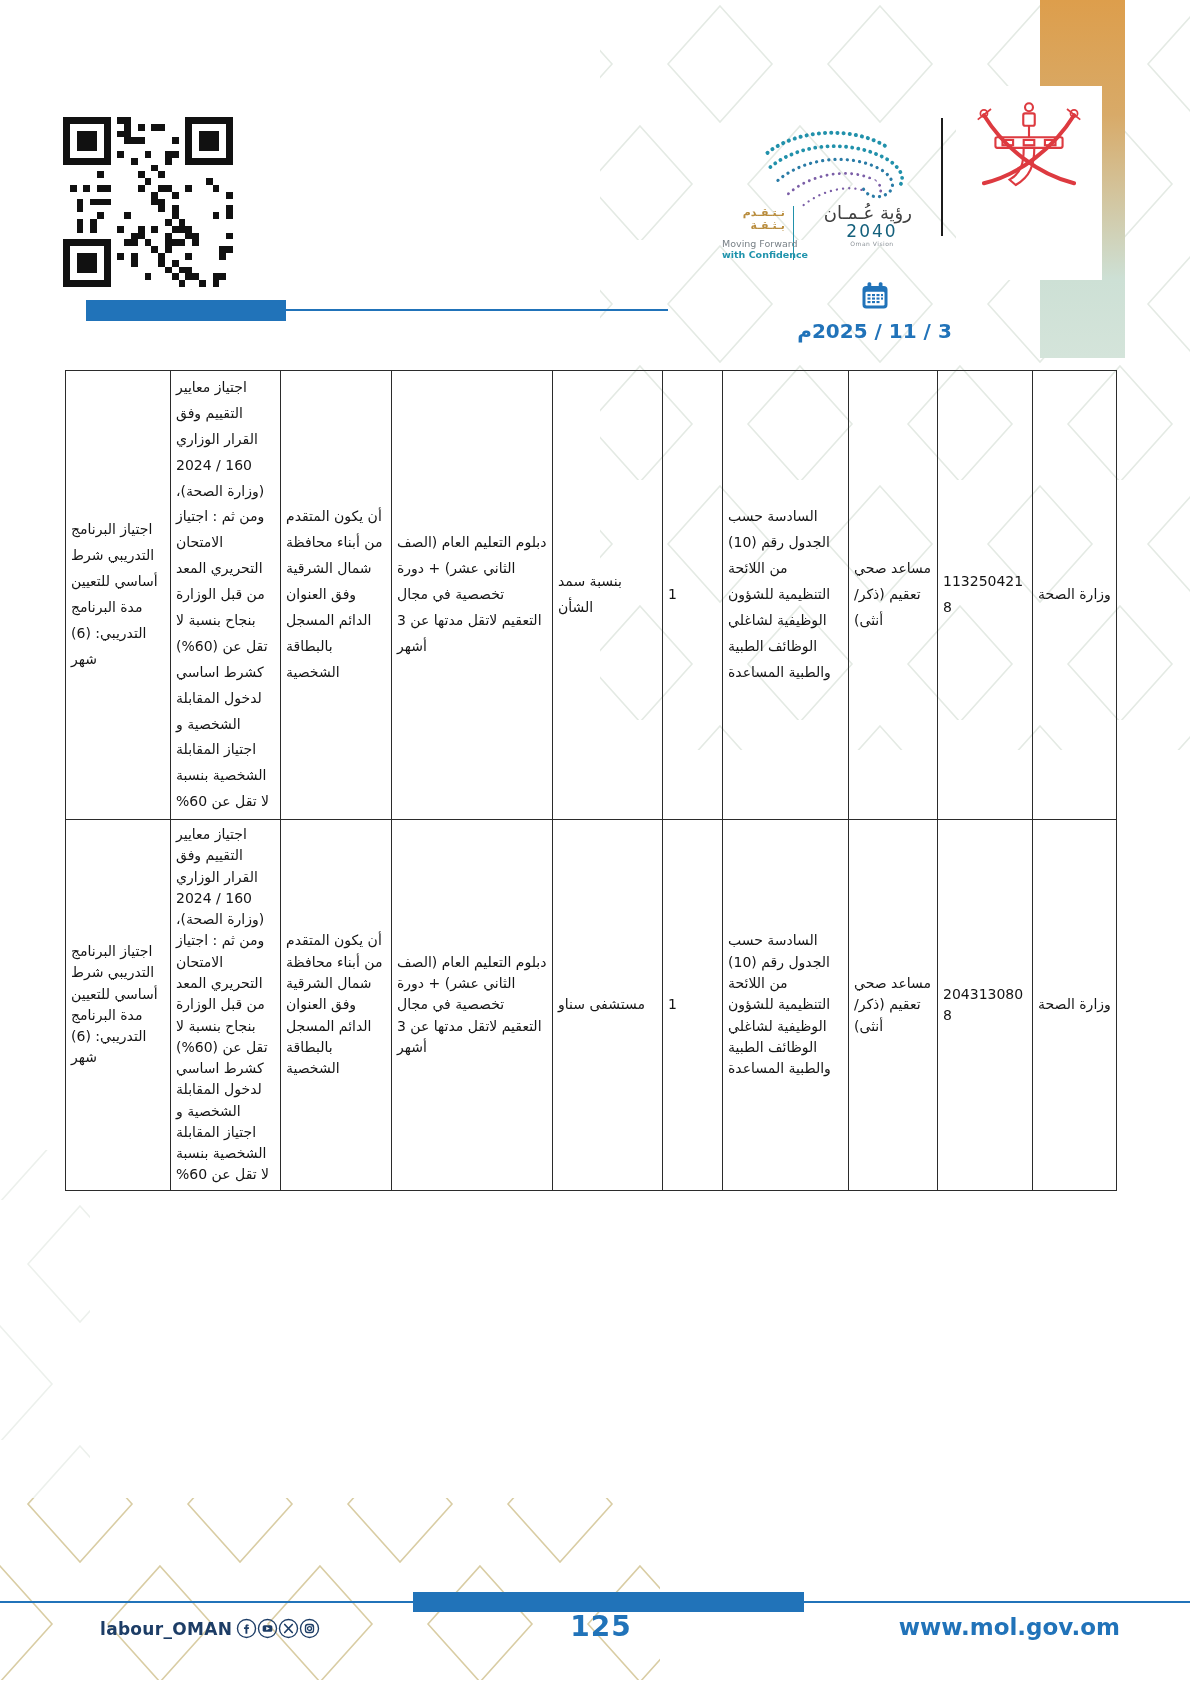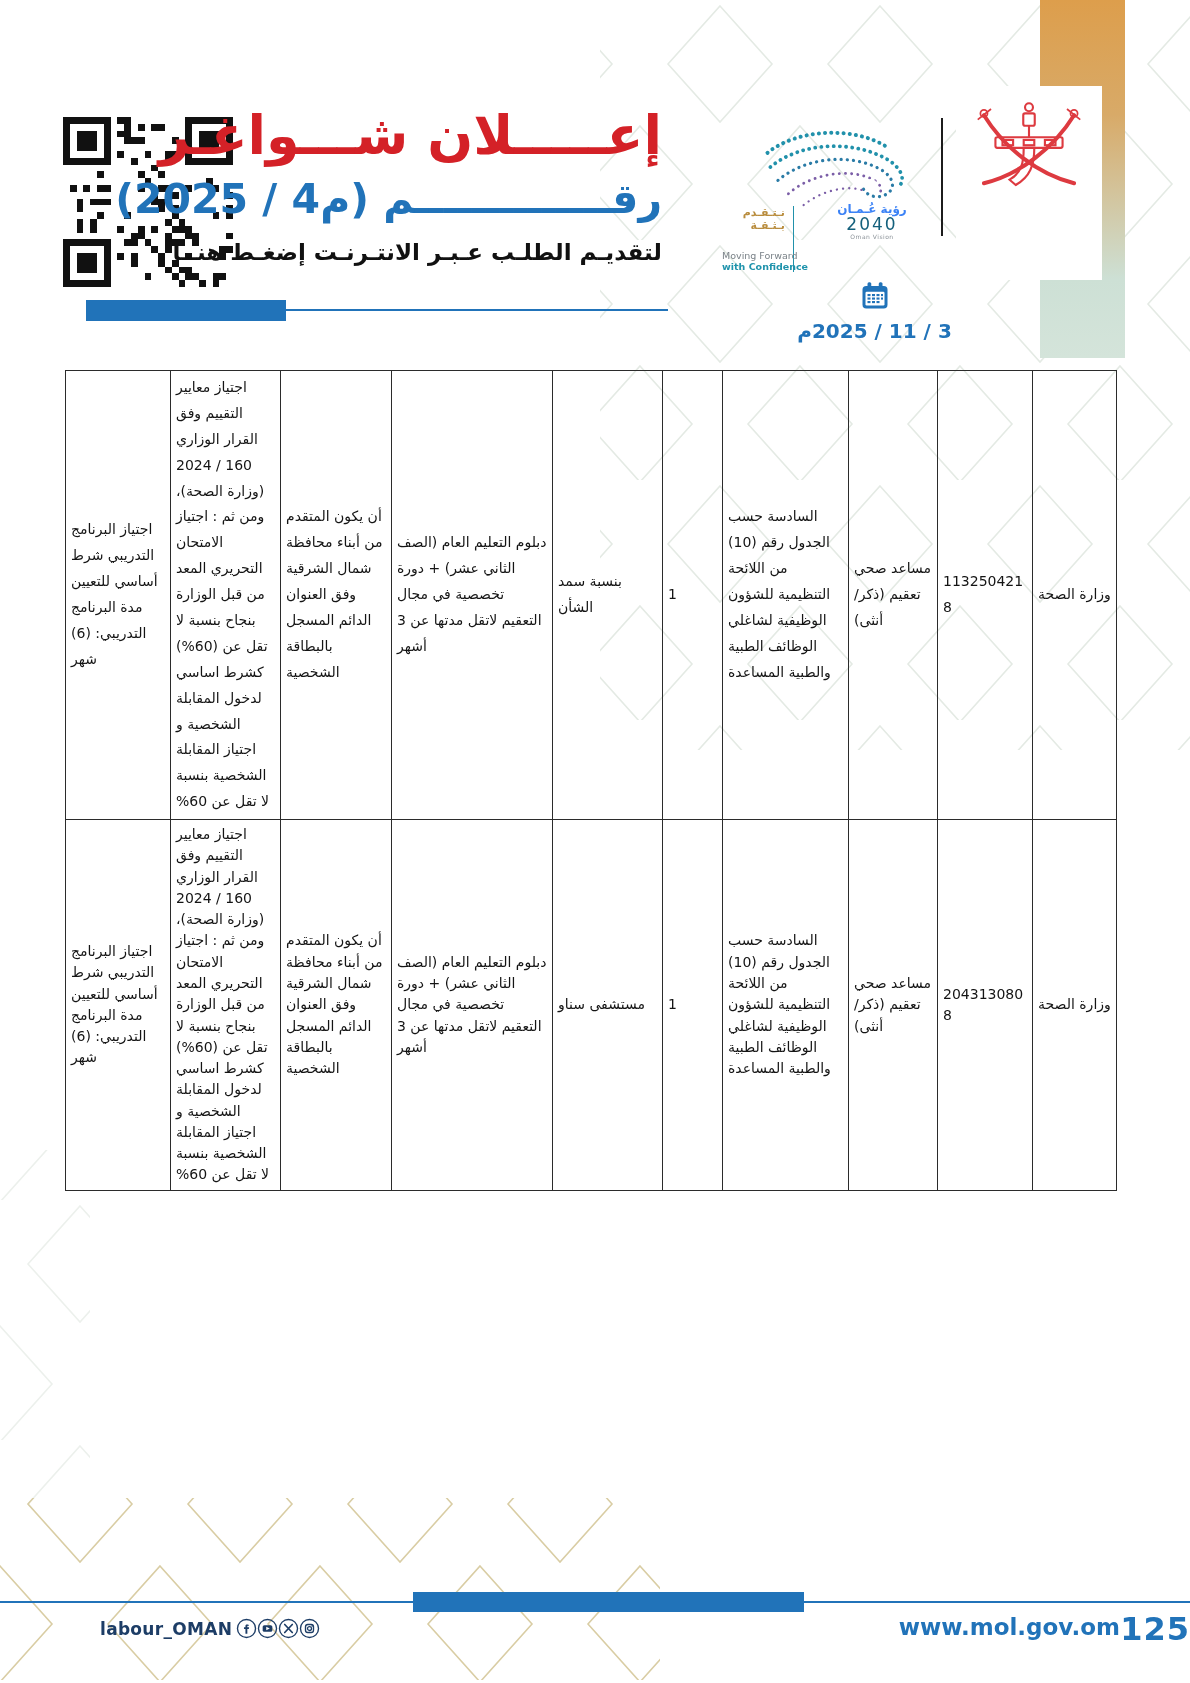--- a/index.html
+++ b/index.html
@@ -40,24 +40,24 @@
   .blue-bar{position:absolute;left:86px;top:300px;width:200px;height:21px;background:var(--accent-blue);z-index:3;}
 
   
   .vision{position:absolute;left:672px;top:126px;width:250px;height:118px;z-index:2;}
   .vision .swirl{position:absolute;left:86px;top:0;width:152px;height:86px;}
   .vision .tagline{
     position:absolute;left:50px;top:80px;width:72px;padding-right:8px;text-align:right;
     border-right:1.5px solid #2191ab;direction:ltr;
   }
   .tag-ar{font-size:11px;color:#b98d3e;font-weight:bold;direction:rtl;letter-spacing:1px;}
-  .tag-en1{font-size:9.5px;color:#7a8288;margin-top:18px;white-space:nowrap;}
+  .tag-en1{font-size:9.5px;color:#7a8288;margin-top:6px;white-space:nowrap;}
   .tag-en2{font-size:9.5px;color:#1f93ac;font-weight:bold;white-space:nowrap;}
   .vision .vtext{position:absolute;left:160px;top:76px;width:80px;text-align:center;direction:rtl;}
-  .v-ar{font-size:12px;font-weight:bold;color:#3b82f6;white-space:nowrap;}
+  .v-ar{font-size:18px;font-weight:normal;color:#404040;white-space:nowrap;}
   .v-year{font-size:17px;font-weight:normal;color:#14607c;letter-spacing:2px;line-height:1;}
   .v-en{font-size:6px;color:#8a9197;letter-spacing:.5px;}
 
   .vdivider{position:absolute;left:941px;top:118px;width:2px;height:118px;background:#1c1c1c;z-index:2;}
 
   
   .mol-card{position:absolute;left:956px;top:86px;width:146px;height:194px;background:#fff;z-index:2;text-align:center;}
   .mol-card .emblem{width:106px;height:98px;margin-top:12px;}
   .emblem path,.emblem rect,.emblem circle{stroke:var(--emblem-red);fill:none;}
   .mol-name{font-size:25px;font-weight:bold;color:#0d0d0d;direction:rtl;margin-top:4px;letter-spacing:0;}
@@ -81,21 +81,21 @@
   tr.r1{height:410px;} tr.r1 td{line-height:1.85;}
   tr.r2{height:342px;} tr.r2 td{line-height:1.52;}
   td.num{font-size:15px;}
 
   
   .foot-line{position:absolute;left:0;top:1601px;width:1190px;height:2px;background:var(--accent-blue);z-index:2;}
   .foot-rect{position:absolute;left:413px;top:1592px;width:391px;height:20px;background:var(--accent-blue);z-index:3;}
   .social{position:absolute;left:100px;top:1618px;display:flex;align-items:center;z-index:3;}
   .social-handle{font-size:17px;font-weight:bold;color:var(--navy);letter-spacing:.3px;margin-right:4px;}
   .sicon{width:21px;height:21px;display:block;cursor:pointer;}
-  .page-num{position:absolute;left:0;right:0;top:1610px;text-align:right;font-size:32px;font-weight:bold;color:var(--accent-blue);letter-spacing:1px;z-index:3;padding-left:12px;}
+  .page-num{position:absolute;left:0;right:0;top:1610px;text-align:center;font-size:28px;font-weight:bold;color:var(--accent-blue);letter-spacing:1px;z-index:3;padding-left:12px;}
   .website{position:absolute;right:70px;top:1614px;font-size:23px;font-weight:bold;color:var(--accent-blue);z-index:3;cursor:pointer;}
 </style>
 </head>
 <body>
 
 <div class="page">
 
   <svg class="bg-svg" xmlns="http://www.w3.org/2000/svg">
     <defs>
       <pattern id="diamLight" width="160" height="240" patternUnits="userSpaceOnUse">
@@ -119,25 +119,20 @@
   </svg>
 
   <div class="band"></div>
 
   <div class="qr">
     <svg id="qr-svg" viewBox="0 0 25 25" shape-rendering="crispEdges" xmlns="http://www.w3.org/2000/svg">
         <path d="M8 0h1v1h-1zM9 0h1v1h-1zM9 1h1v1h-1zM11 1h1v1h-1zM13 1h1v1h-1zM14 1h1v1h-1zM8 2h1v1h-1zM9 2h1v1h-1zM9 3h1v1h-1zM10 3h1v1h-1zM11 3h1v1h-1zM16 3h1v1h-1zM8 5h1v1h-1zM12 5h1v1h-1zM15 5h1v1h-1zM16 5h1v1h-1zM10 6h1v1h-1zM15 6h1v1h-1zM13 7h1v1h-1zM5 8h1v1h-1zM11 8h1v1h-1zM14 8h1v1h-1zM12 9h1v1h-1zM21 9h1v1h-1zM1 10h1v1h-1zM3 10h1v1h-1zM5 10h1v1h-1zM6 10h1v1h-1zM11 10h1v1h-1zM14 10h1v1h-1zM15 10h1v1h-1zM18 10h1v1h-1zM22 10h1v1h-1zM13 11h1v1h-1zM16 11h1v1h-1zM24 11h1v1h-1zM2 12h1v1h-1zM4 12h1v1h-1zM5 12h1v1h-1zM6 12h1v1h-1zM13 12h1v1h-1zM14 12h1v1h-1zM2 13h1v1h-1zM14 13h1v1h-1zM16 13h1v1h-1zM24 13h1v1h-1zM5 14h1v1h-1zM9 14h1v1h-1zM16 14h1v1h-1zM22 14h1v1h-1zM24 14h1v1h-1zM2 15h1v1h-1zM4 15h1v1h-1zM15 15h1v1h-1zM17 15h1v1h-1zM2 16h1v1h-1zM4 16h1v1h-1zM8 16h1v1h-1zM11 16h1v1h-1zM13 16h1v1h-1zM16 16h1v1h-1zM17 16h1v1h-1zM18 16h1v1h-1zM10 17h1v1h-1zM11 17h1v1h-1zM15 17h1v1h-1zM18 17h1v1h-1zM19 17h1v1h-1zM24 17h1v1h-1zM9 18h1v1h-1zM10 18h1v1h-1zM12 18h1v1h-1zM15 18h1v1h-1zM16 18h1v1h-1zM17 18h1v1h-1zM19 18h1v1h-1zM13 19h1v1h-1zM15 19h1v1h-1zM23 19h1v1h-1zM24 19h1v1h-1zM8 20h1v1h-1zM10 20h1v1h-1zM14 20h1v1h-1zM18 20h1v1h-1zM23 20h1v1h-1zM10 21h1v1h-1zM14 21h1v1h-1zM16 21h1v1h-1zM15 22h1v1h-1zM17 22h1v1h-1zM18 22h1v1h-1zM12 23h1v1h-1zM16 23h1v1h-1zM18 23h1v1h-1zM19 23h1v1h-1zM22 23h1v1h-1zM23 23h1v1h-1zM17 24h1v1h-1zM20 24h1v1h-1zM22 24h1v1h-1zM0 0h7v7h-7z M1 1h5v5h-5z M2 2h3v3h-3zM18 0h7v7h-7z M19 1h5v5h-5z M20 2h3v3h-3zM0 18h7v7h-7z M1 19h5v5h-5z M2 20h3v3h-3z" fill="#111" fill-rule="evenodd"></path>
       </svg>
   </div>
 
-  <div class="titles">
-    <div class="title-red">إعـــــلان شـــواغـر</div>
-    <div class="title-blue">رقــــــــــــــم (م4 / 2025)</div>
-    <div class="apply-line">لتقديـم الطلـب عـبـر الانتـرنـت إضغـط هنــا</div>
-  </div>
   <div class="blue-line"></div>
   <div class="blue-bar"></div>
 
   <div class="vision">
     <svg class="swirl" viewBox="0 0 160 90" fill="none" xmlns="http://www.w3.org/2000/svg">
       <g stroke-linecap="round" stroke-dasharray="0.1 6.4">
         <path d="M10 28 C42 2 102 0 136 22" stroke="#2191ab" stroke-width="4.2"></path>
         <path d="M13 43 C45 16 102 14 138 36 C151 45 155 55 149 63" stroke="#2191ab" stroke-width="4"></path>
         <path d="M21 57 C50 32 99 28 130 46 C143 54 145 65 136 71 C127 77 115 74 111 66" stroke="#2a7ba6" stroke-width="3.4"></path>
         <path d="M32 71 C57 49 97 44 121 56 C130 61 132 68 126 72" stroke="#7b5ea7" stroke-width="3"></path>

